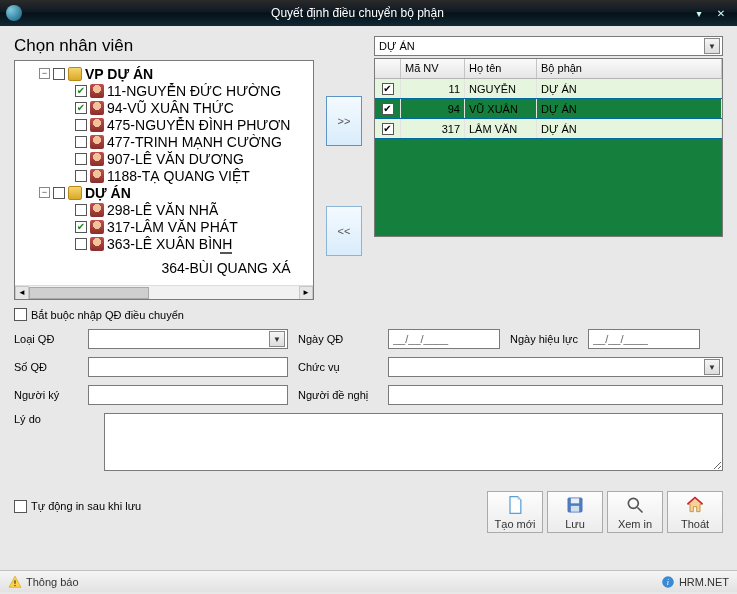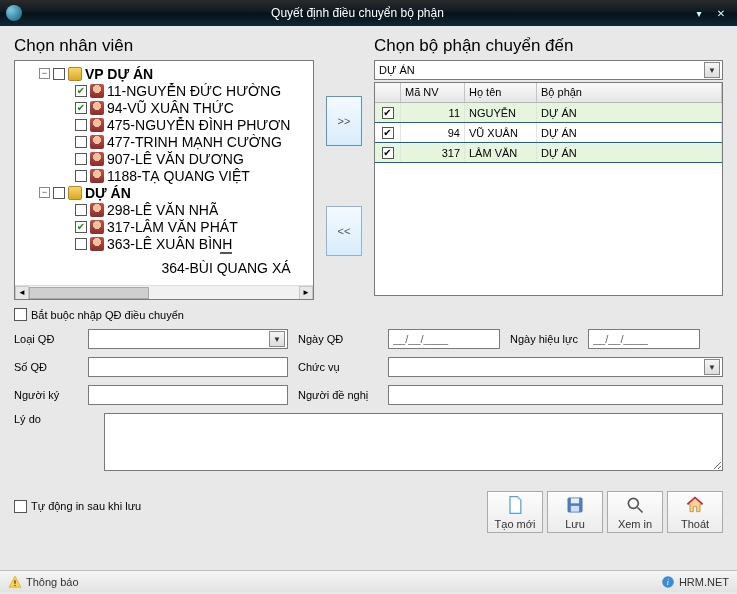--- a/index.html
+++ b/index.html
@@ -114,22 +114,22 @@
   .combo .combo-arrow {
     width: 16px; height: 16px;
     border: 1px solid #888;
     background: linear-gradient(#f5f5f5,#ddd);
     display: flex; align-items: center; justify-content: center;
     font-size: 8px; color: #333;
     margin-left: auto;
   }
   .grid-box {
     margin-top: 2px;
-    height: 214px;
-    background: #ffffff;
+    height: 179px;
+    background: #15803d;
     border: 1px solid #7a7a7a;
   }
   .grid-header {
     display: flex;
     background: linear-gradient(#fafafa,#e6e6e6);
     border-bottom: 1px solid #b5b5b5;
     height: 20px;
   }
   .gh {
     border-right: 1px solid #c4c4c4;
@@ -328,21 +328,20 @@
         </div>
       </div>
     </div>
 
     <div class="mid-buttons">
       <button class="mid-btn active">&gt;&gt;</button>
       <button class="mid-btn">&lt;&lt;</button>
     </div>
 
     <div class="right-col">
-      <div class="panel-label">Chọn bộ phận chuyển đến</div>
       <div class="combo">
         <span>DỰ ÁN</span>
         <span class="combo-arrow">▼</span>
       </div>
       <div class="grid-box">
         <div class="grid-header">
           <div class="gh c0"></div>
           <div class="gh c1">Mã NV</div>
           <div class="gh c2">Họ tên</div>
           <div class="gh c3">Bộ phận</div>

